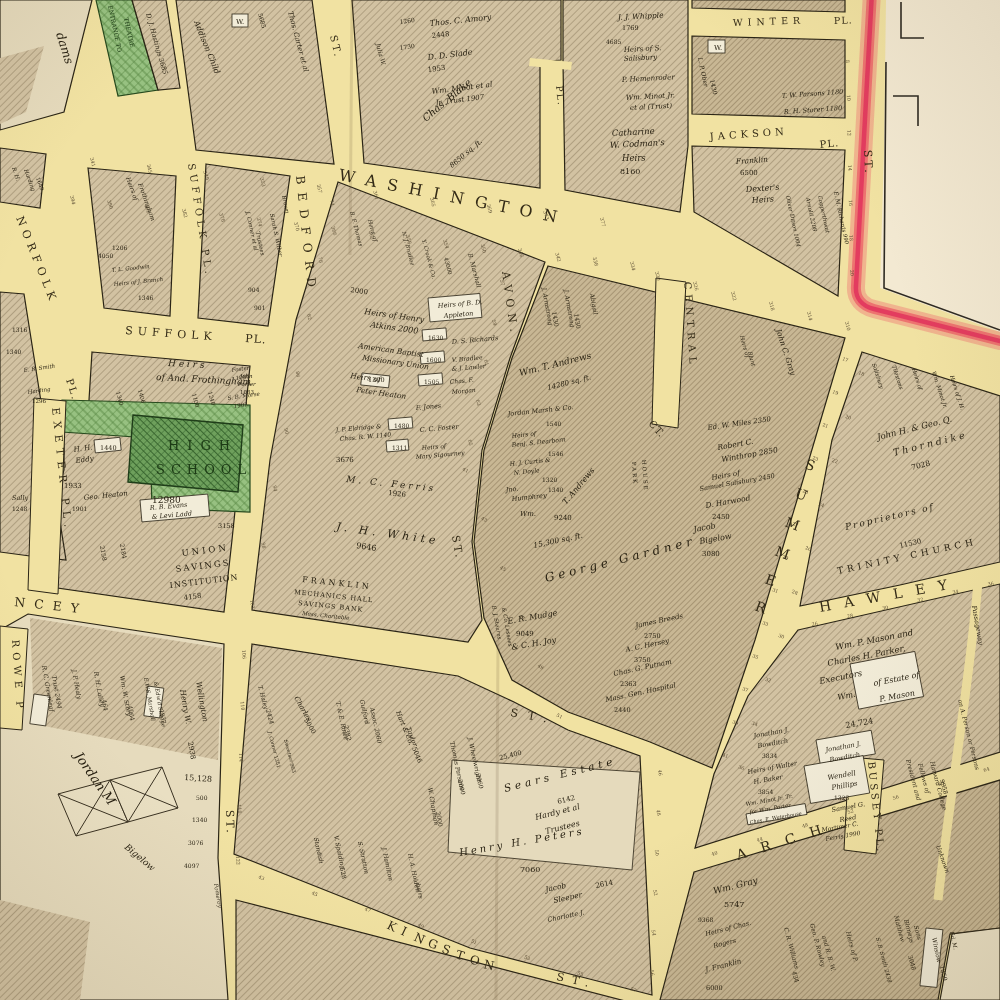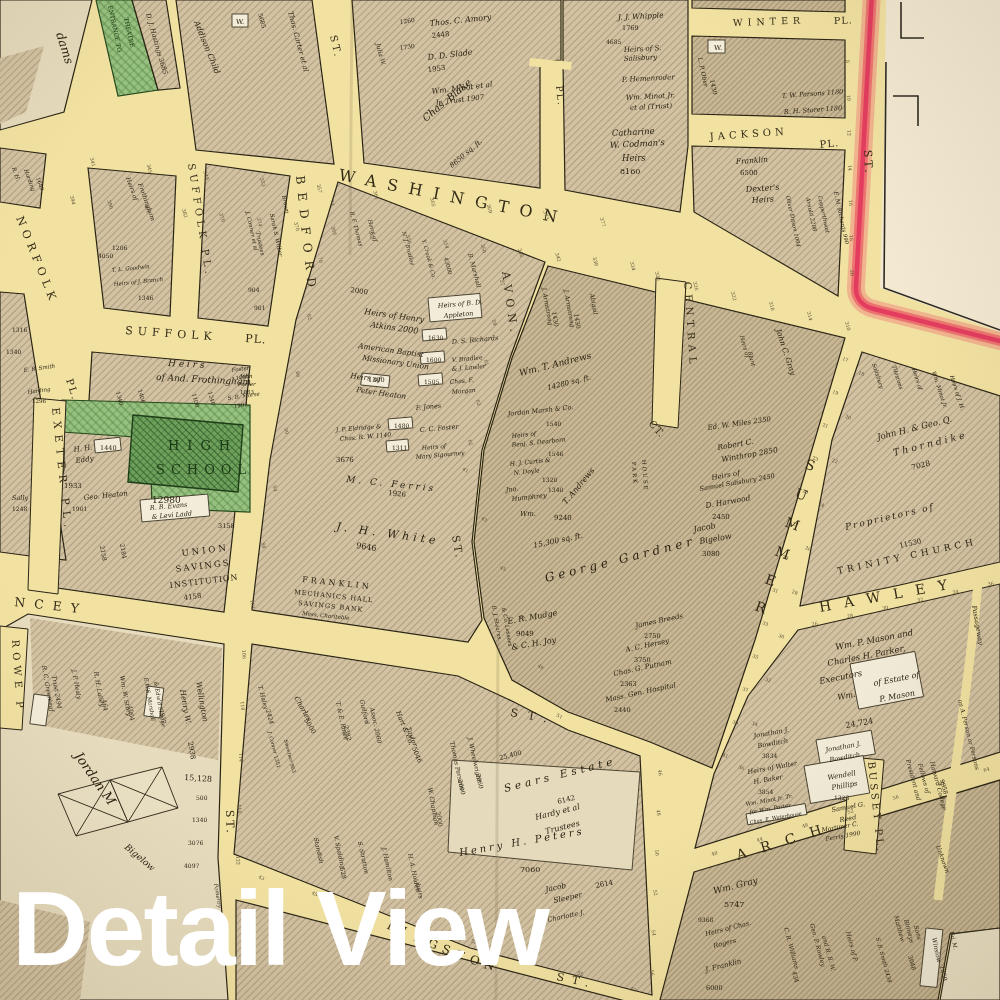--- a/index.html
+++ b/index.html
@@ -606,14 +606,13 @@
         <text x="214" y="884" transform="rotate(80 214 884)" font-size="5.5" class="pl f-it">Pomeroy</text>
         <text x="268" y="732" transform="rotate(75 268 732)" font-size="5" class="pl f-it">J. Conner</text>
         <text x="274" y="756" transform="rotate(75 274 756)" font-size="5" class="pl">1351</text>
         <text x="284" y="740" transform="rotate(75 284 740)" font-size="5" class="pl f-it">Sweetser</text>
         <text x="290" y="764" transform="rotate(75 290 764)" font-size="5" class="pl">903</text>
       </g>
 
     <rect x="0" y="0" width="1000" height="1000" fill="url(#vg)" pointer-events="none"></rect>
   </svg>
 
-  <div id="overlay-title">Detail View</div>
 </div>
 
 </body></html>

